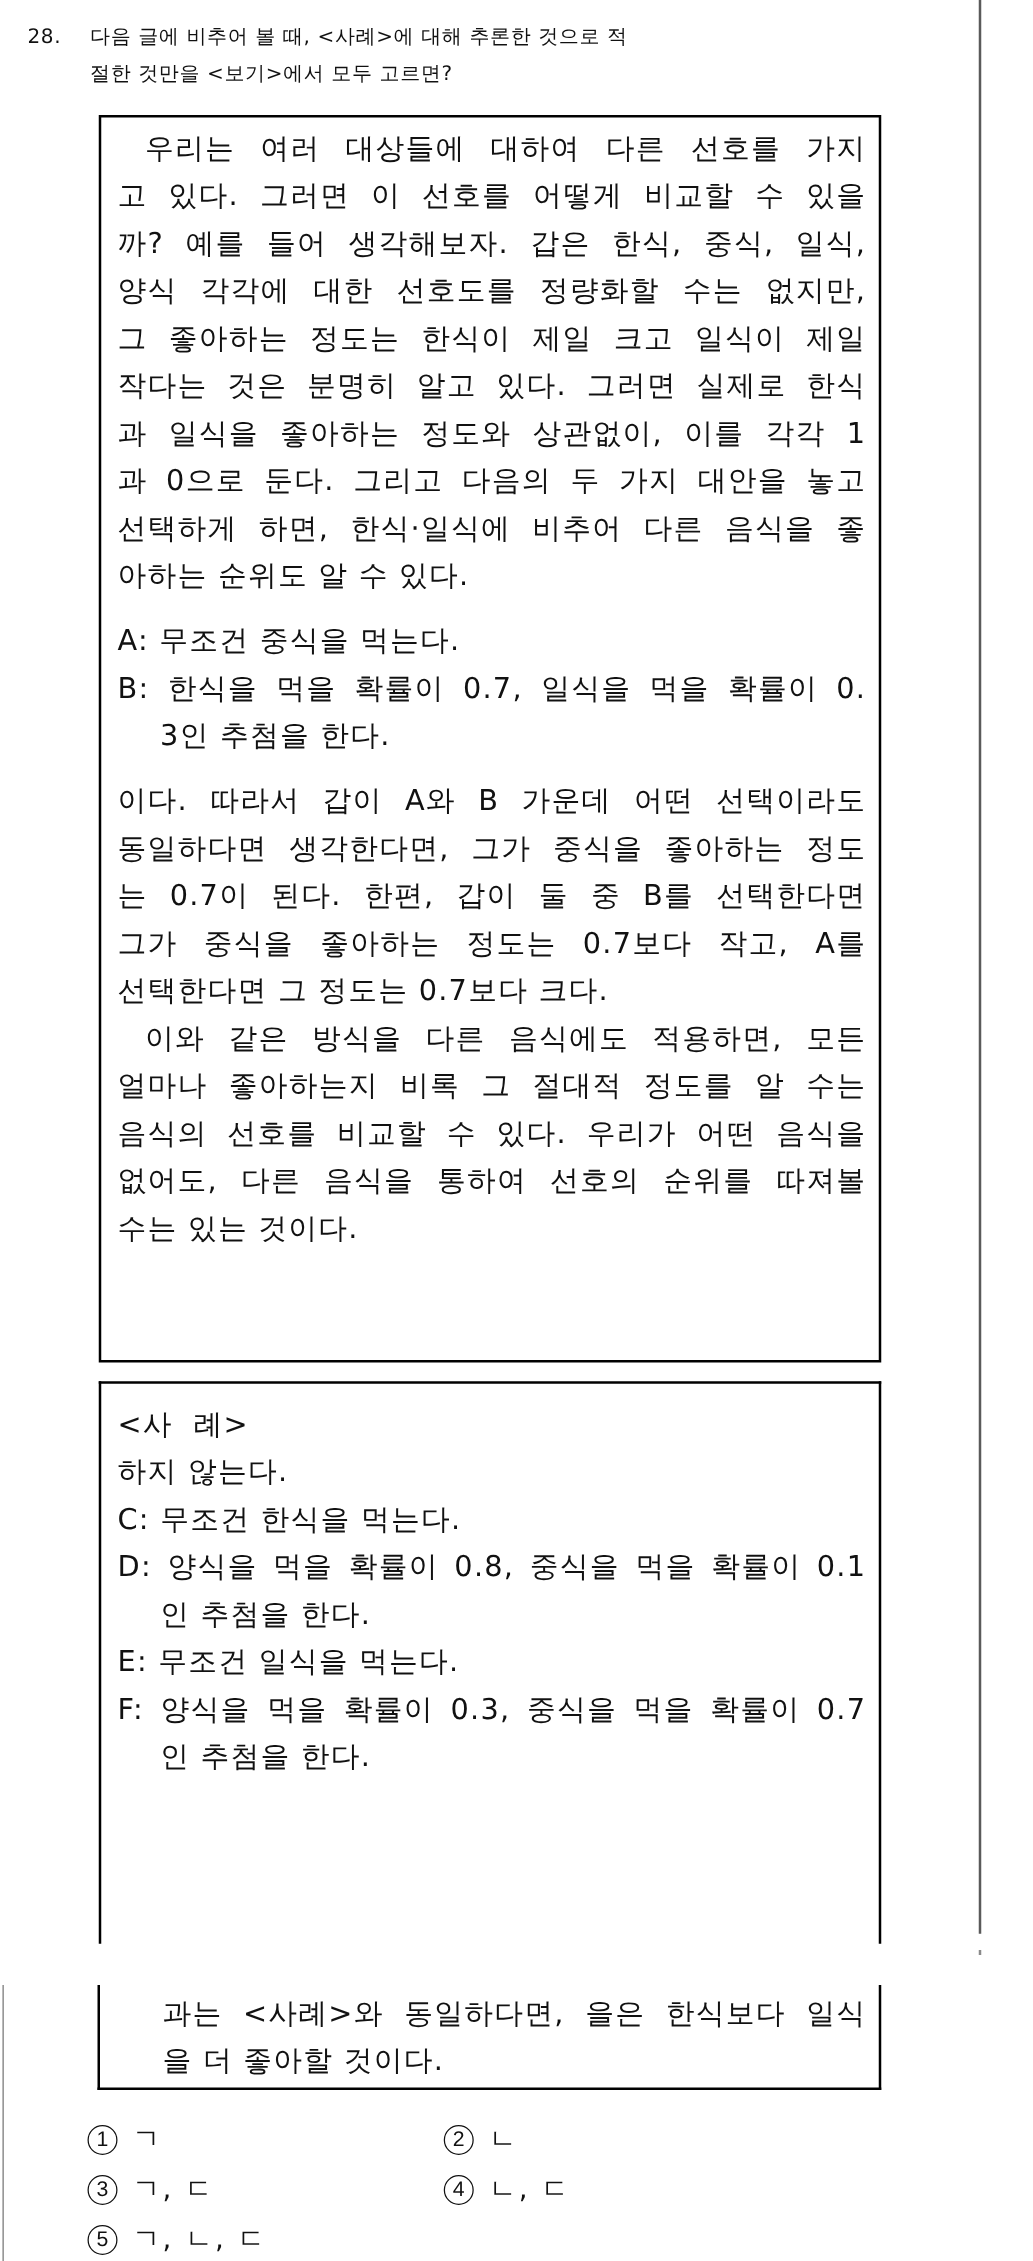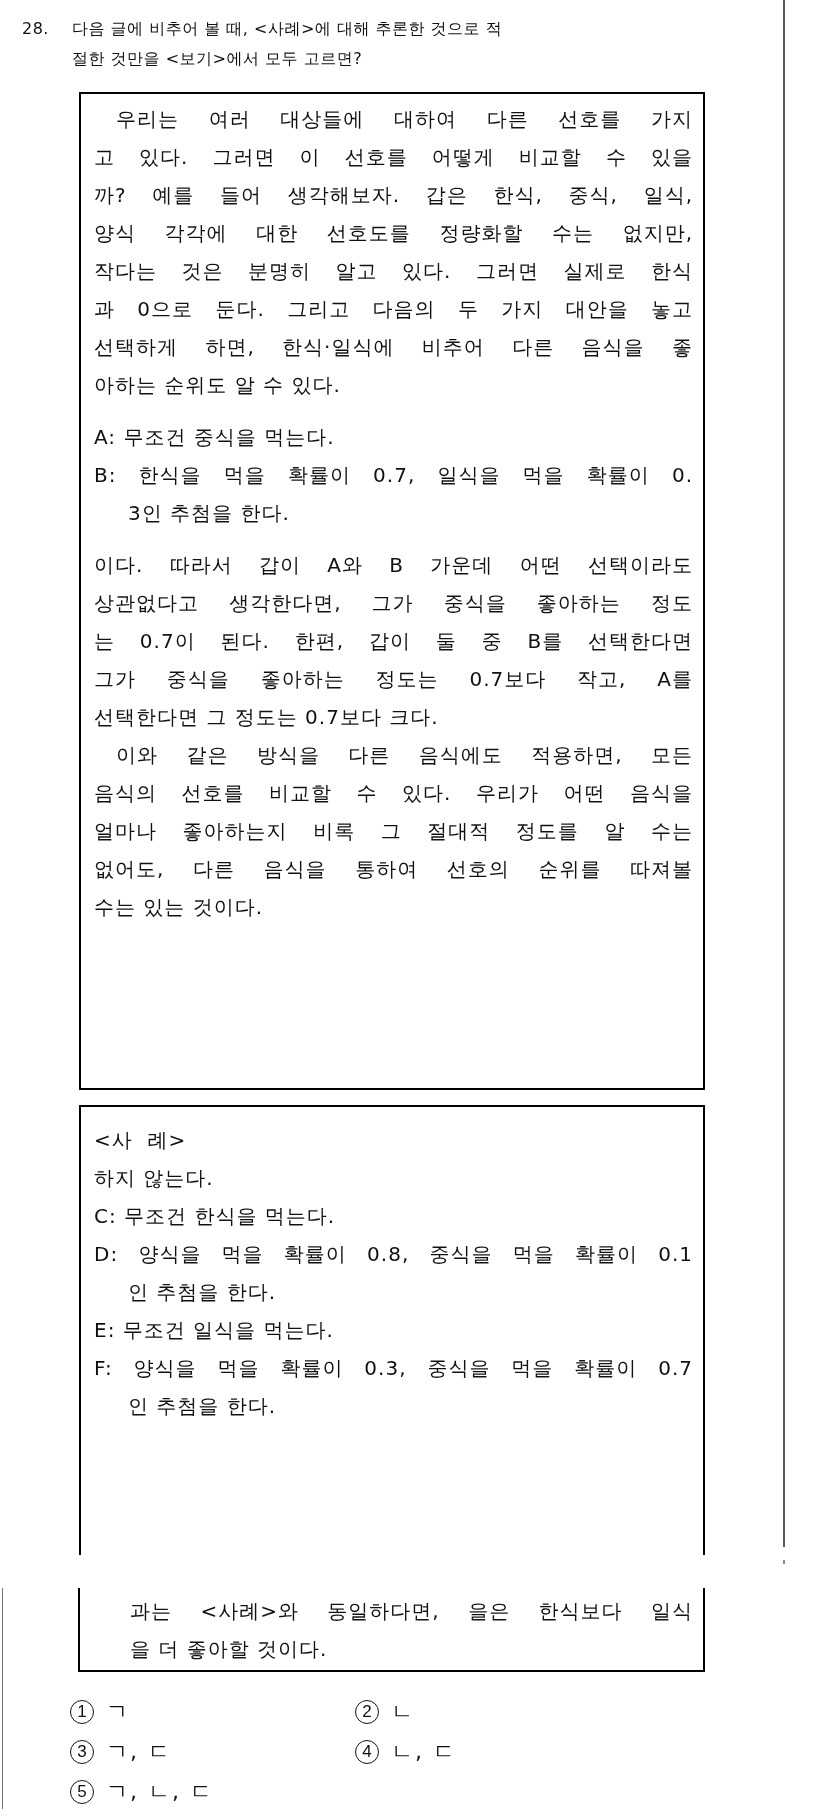--- a/index.html
+++ b/index.html
@@ -21,21 +21,21 @@
       background: #777777;
     }
     .question {
       position: absolute; left: 22px; top: 14px; width: 740px;
       font-size: 16px; line-height: 30px; letter-spacing: 0.5px;
     }
     .question .num { display: inline-block; width: 50px; }
     .question .line2 { padding-left: 50px; display: block; }
     .box {
       position: absolute; border: 2px solid #000; box-sizing: border-box;
-      font-size: 20px; letter-spacing: 1px;
+      font-size: 23px; letter-spacing: 1px;
     }
     .passage-box {
       left: 79px; top: 92px; width: 626px; height: 998px;
       padding: 6px 10px 0 13px;
     }
     .line { display: block; height: 38px; line-height: 38px; white-space: nowrap; text-align: justify; text-align-last: justify; }
     .line.last { text-align-last: left; }
     .line.indent { padding-left: 22px; }
     .line.hang { padding-left: 34px; }
     .gap { display: block; height: 14px; }
@@ -70,37 +70,39 @@
 <div class="question">
   <span class="num">28.</span><span>다음 글에 비추어 볼 때, &lt;사례&gt;에 대해 추론한 것으로 적</span>
   <span class="line2">절한 것만을 &lt;보기&gt;에서 모두 고르면?</span>
 </div>
 
 <div class="box passage-box">
   <span class="line indent">우리는 여러 대상들에 대하여 다른 선호를 가지</span>
   <span class="line">고 있다. 그러면 이 선호를 어떻게 비교할 수 있을</span>
   <span class="line">까? 예를 들어 생각해보자. 갑은 한식, 중식, 일식,</span>
   <span class="line">양식 각각에 대한 선호도를 정량화할 수는 없지만,</span>
+  <span class="line">그 좋아하는 정도는 한식이 제일 크고 일식이 제일</span>
   <span class="line">작다는 것은 분명히 알고 있다. 그러면 실제로 한식</span>
+  <span class="line">과 일식을 좋아하는 정도와 상관없이, 이를 각각 1</span>
   <span class="line">과 0으로 둔다. 그리고 다음의 두 가지 대안을 놓고</span>
   <span class="line">선택하게 하면, 한식·일식에 비추어 다른 음식을 좋</span>
   <span class="line last">아하는 순위도 알 수 있다.</span>
   <span class="gap"></span>
   <span class="line last">A: 무조건 중식을 먹는다.</span>
   <span class="line">B: 한식을 먹을 확률이 0.7, 일식을 먹을 확률이 0.</span>
   <span class="line last hang">3인 추첨을 한다.</span>
   <span class="gap"></span>
   <span class="line">이다. 따라서 갑이 A와 B 가운데 어떤 선택이라도</span>
-  <span class="line">상관없다고 생각한다면, 그가 중식을 좋아하는 정도</span>
+  <span class="line">동일하다면 생각한다면, 그가 중식을 좋아하는 정도</span>
   <span class="line">는 0.7이 된다. 한편, 갑이 둘 중 B를 선택한다면</span>
   <span class="line">그가 중식을 좋아하는 정도는 0.7보다 작고, A를</span>
   <span class="line last">선택한다면 그 정도는 0.7보다 크다.</span>
   <span class="line indent">이와 같은 방식을 다른 음식에도 적용하면, 모든</span>
+  <span class="line">얼마나 좋아하는지 비록 그 절대적 정도를 알 수는</span>
   <span class="line">음식의 선호를 비교할 수 있다. 우리가 어떤 음식을</span>
-  <span class="line">얼마나 좋아하는지 비록 그 절대적 정도를 알 수는</span>
   <span class="line">없어도, 다른 음식을 통하여 선호의 순위를 따져볼</span>
   <span class="line last">수는 있는 것이다.</span>
 </div>
 
 <div class="box case-box">
   <span class="line last" style="white-space:pre;">&lt;사  례&gt;</span>
   <span class="line last">하지 않는다.</span>
   <span class="line last">C: 무조건 한식을 먹는다.</span>
   <span class="line">D: 양식을 먹을 확률이 0.8, 중식을 먹을 확률이 0.1</span>
   <span class="line last hang">인 추첨을 한다.</span>

